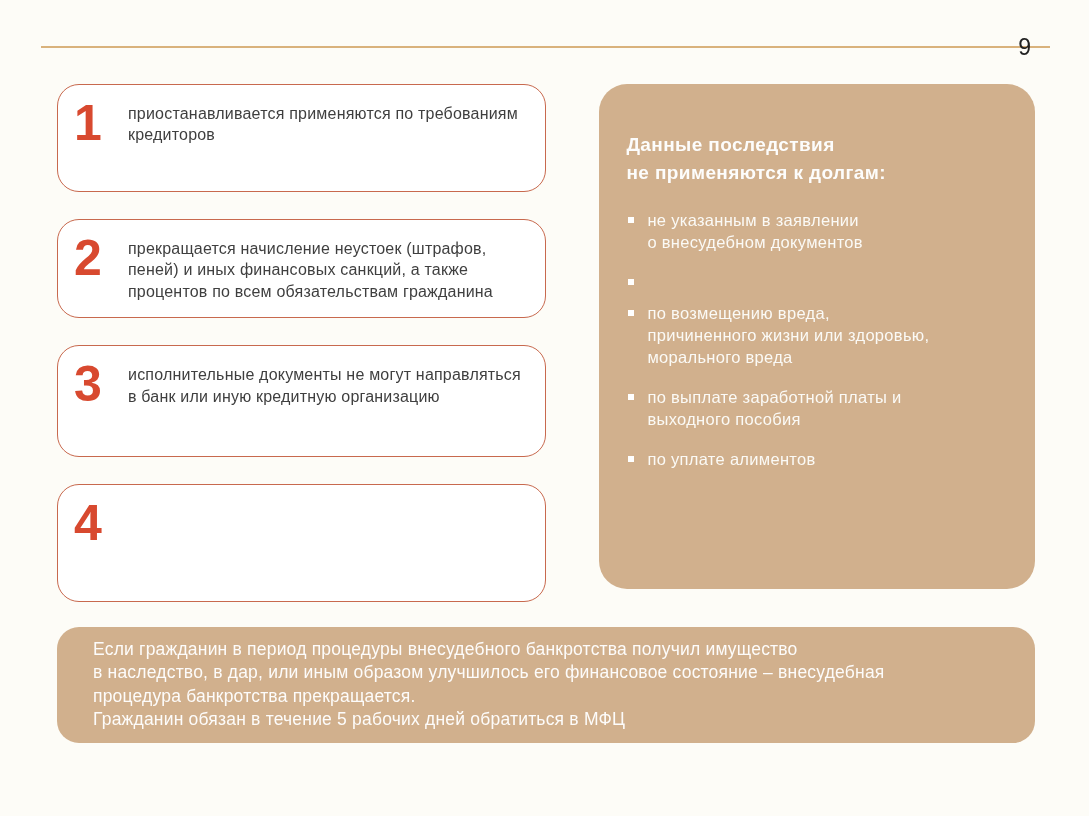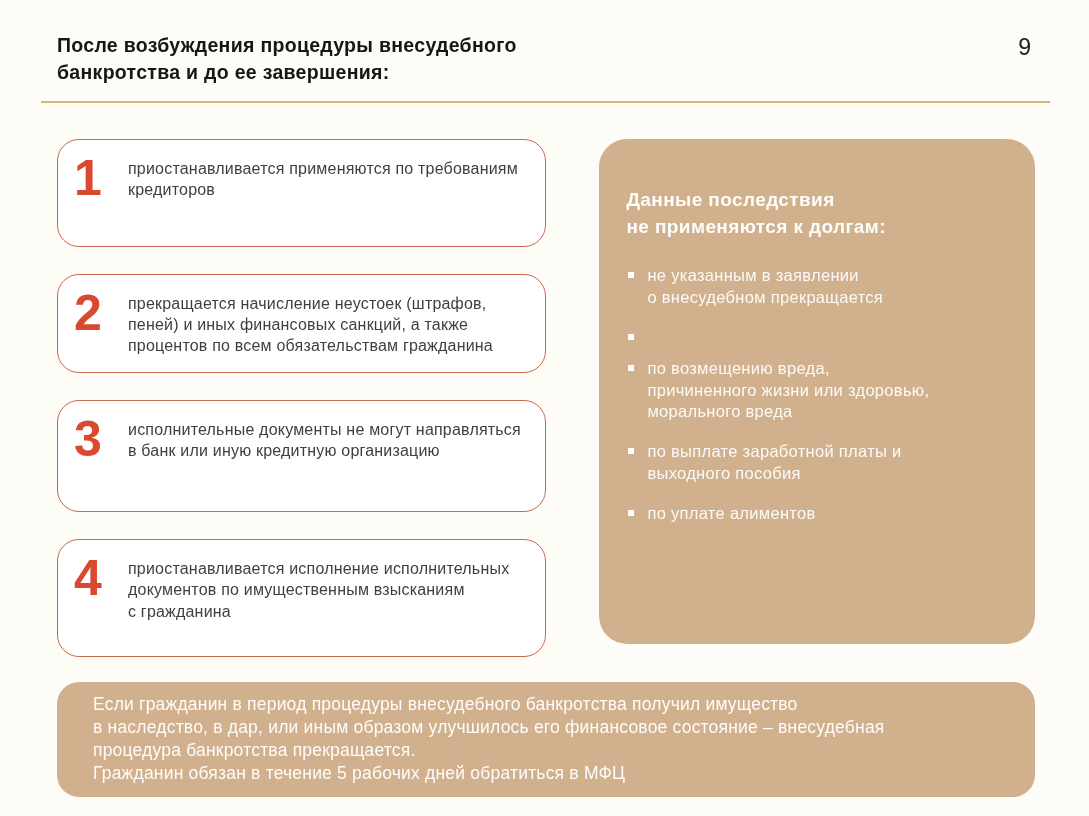--- a/index.html
+++ b/index.html
@@ -137,22 +137,20 @@
   }
   .footnote p { margin: 0; white-space: pre-line; }
 </style>
 </head>
 <body>
 
 <div class="slide">
 
   <div class="page-num">9</div>
 
-  <h1 class="title">После возбуждения процедуры внесудебного
-банкротства и до ее завершения:</h1>
 
   <hr class="divider">
 
   <div class="main">
 
     <div class="cards">
 
       <div class="card h1">
         <div class="card-num">1</div>
         <div class="card-text">приостанавливается применяются по требованиям
@@ -167,35 +165,32 @@
       </div>
 
       <div class="card h3">
         <div class="card-num">3</div>
         <div class="card-text">исполнительные документы не могут направляться
 в банк или иную кредитную организацию</div>
       </div>
 
       <div class="card h4">
         <div class="card-num">4</div>
-        <div class="card-text">приостанавливается исполнение исполнительных
-документов по имущественным взысканиям
-с гражданина</div>
       </div>
 
     </div>
 
     <aside class="panel">
       <h2>Данные последствия
 не применяются к долгам:</h2>
       <ul>
         <li>
           <span class="bullet-square"></span>
           <span class="li-text">не указанным в заявлении
-о внесудебном прекращается</span>
+о внесудебном документов</span>
         </li>
         <li>
           <span class="bullet-square"></span>
         </li>
         <li>
           <span class="bullet-square"></span>
           <span class="li-text">по возмещению вреда,
 причиненного жизни или здоровью,
 морального вреда</span>
         </li>

